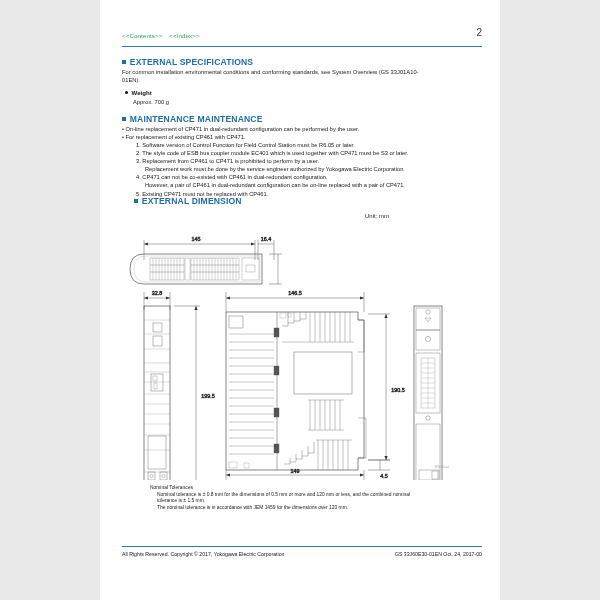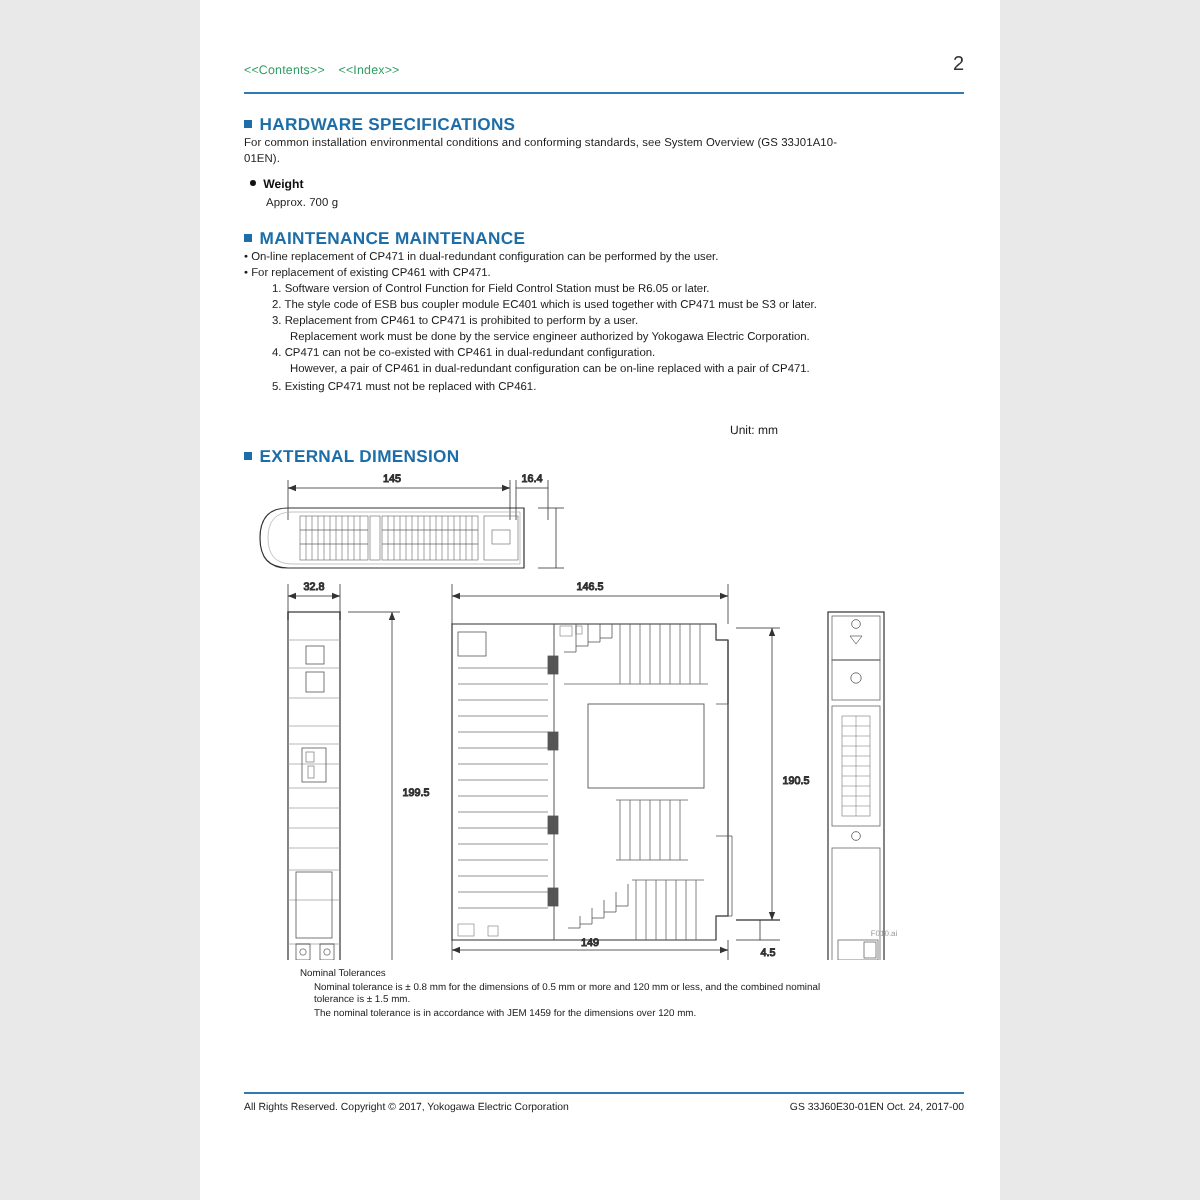--- a/index.html
+++ b/index.html
@@ -173,21 +173,21 @@
   <div class="page-inner">
 
     <div class="hdr-links">
       <span>&lt;&lt;Contents&gt;&gt;</span>
       <span>&lt;&lt;Index&gt;&gt;</span>
     </div>
     <div class="page-num">2</div>
     <div class="hdr-rule"></div>
 
     <div class="sec-head" style="left:22px; top:57px;">
-      <span class="sq"></span><span>HARDWARE SPECIFICATIONS</span>
+      <span class="sq"></span><span>EXTERNAL SPECIFICATIONS</span>
     </div>
     <div class="body-text" style="left:22px; top:68px; width:362px;">
       <div>For common installation environmental conditions and conforming standards, see System Overview (GS 33J01A10-</div>
       <div>01EN).</div>
     </div>
 
     <div class="bullet-head" style="left:25px; top:89px;">
       <span class="dot"></span><span>Weight</span>
     </div>
     <div class="body-text" style="left:33px; top:98px;">Approx. 700 g</div>
@@ -204,21 +204,21 @@
     <div class="num-list" style="left:36px; top:141px;">
       <div class="nli">1. Software version of Control Function for Field Control Station must be R6.05 or later.</div>
       <div class="nli">2. The style code of ESB bus coupler module EC401 which is used together with CP471 must be S3 or later.</div>
       <div class="nli">3. Replacement from CP461 to CP471 is prohibited to perform by a user.</div>
       <div class="cont">Replacement work must be done by the service engineer authorized by Yokogawa Electric Corporation.</div>
       <div class="nli">4. CP471 can not be co-existed with CP461 in dual-redundant configuration.</div>
       <div class="cont">However, a pair of CP461 in dual-redundant configuration can be on-line replaced with a pair of CP471.</div>
       <div class="nli">5. Existing CP471 must not be replaced with CP461.</div>
     </div>
 
-    <div class="sec-head" style="left:22px; top:196px;margin-top:27px;">
+    <div class="sec-head" style="left:34px; top:196px;">
       <span class="sq"></span><span>EXTERNAL DIMENSION</span>
     </div>
     <div class="unit-label" style="left:265px; top:213px;">Unit: mm</div>
 
     <div class="dwg">
       <svg width="360" height="258" viewBox="0 0 360 258" xmlns="http://www.w3.org/2000/svg">
         <g stroke="#333" fill="none" stroke-width="0.5">
 
           <g stroke="#333" stroke-width="0.4">
             <line x1="22" y1="18" x2="22" y2="38"></line>

